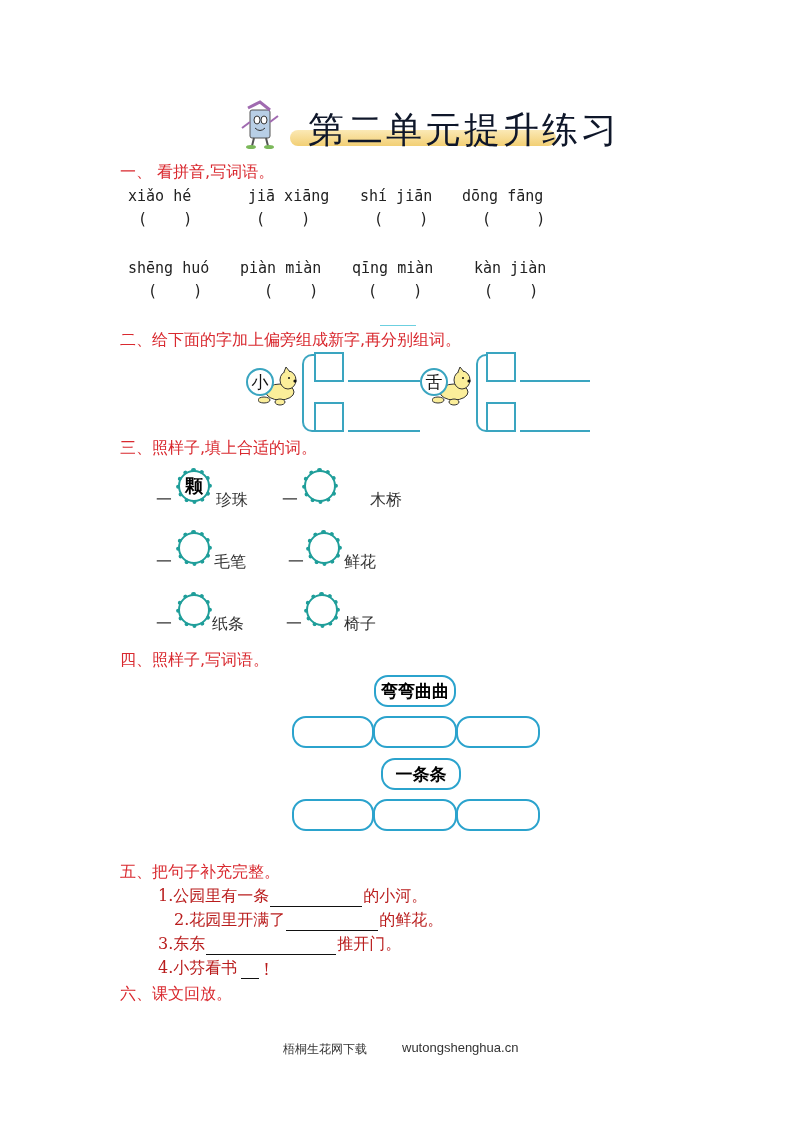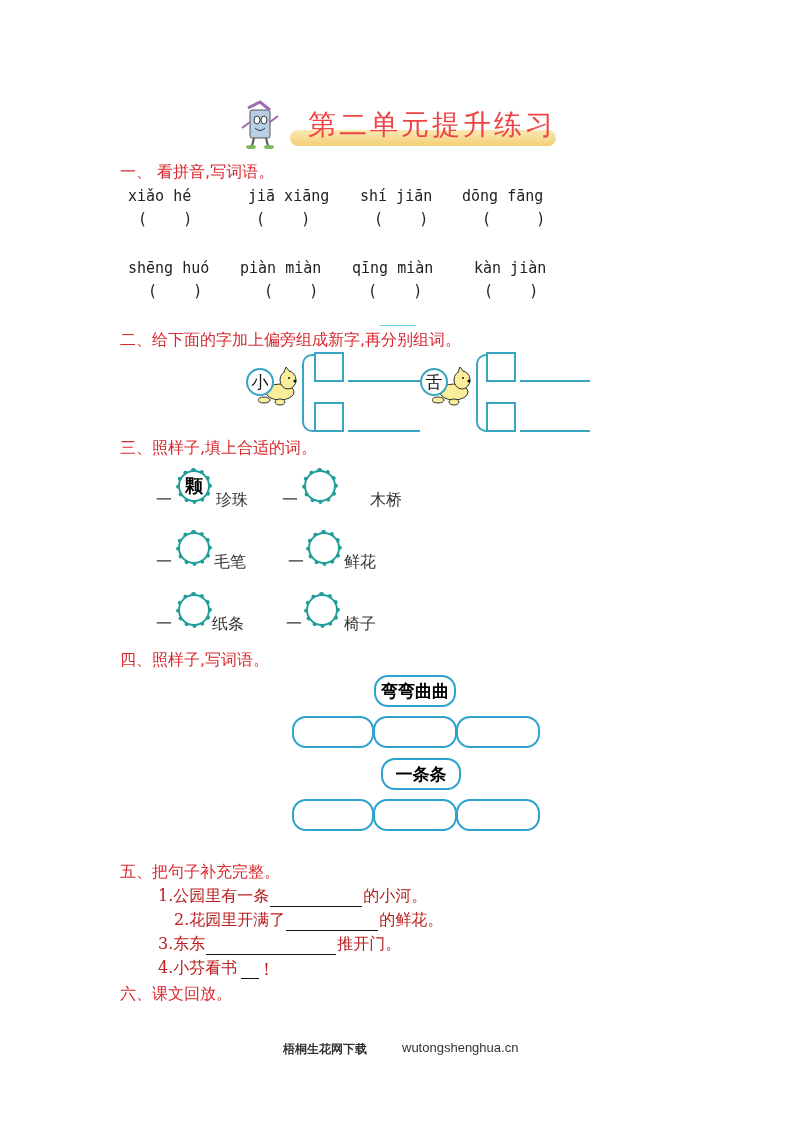--- a/index.html
+++ b/index.html
@@ -4,21 +4,21 @@
   <style>
     * { margin: 0; padding: 0; box-sizing: border-box; }
     html, body { width: 793px; height: 1122px; background: #ffffff; overflow: hidden; }
     body { position: relative; font-family: "DejaVu Serif", "Liberation Serif", serif; color: #222; }
     .abs { position: absolute; }
 
     
     .title-wrap { left: 236px; top: 100px; width: 330px; height: 52px; }
     .mascot { left: 0; top: 0; width: 48px; height: 50px; }
     .title-banner { left: 54px; top: 30px; width: 266px; height: 16px; background: linear-gradient(#fbe9b5, #f2cf74); border-radius: 8px; }
-    .title-text { left: 72px; top: 6px; font-size: 28px; letter-spacing: 3px; color: #ef4444; font-family: Liberation Mono, monospace; white-space: nowrap; }
+    .title-text { left: 72px; top: 6px; font-size: 36px; letter-spacing: 3px; color: #0f172a; font-family: Liberation Mono, monospace; white-space: nowrap; }
 
     .section-heading { color: #d9292f; font-size: 16px; white-space: nowrap; font-family: "DejaVu Sans", sans-serif; }
 
     .pinyin { font-family: "DejaVu Sans Mono", "Liberation Mono", monospace; font-size: 15px; color: #222; white-space: nowrap; }
     .paren { font-family: "DejaVu Sans Mono", monospace; font-size: 15px; color: #222; white-space: pre; }
 
     
     .circle-char { width: 28px; height: 28px; border: 2px solid #3aa5c0; border-radius: 50%; background: #fff; font-size: 17px; display: flex; align-items: center; justify-content: center; color: #111; }
     .dog { width: 34px; height: 30px; }
     .brace { width: 14px; height: 78px; border: 2px solid #3aa5c0; border-right: none; border-radius: 10px 0 0 10px; }
@@ -184,14 +184,14 @@
   <span>推开门。</span>
 </div>
 <div class="abs sentence" style="left:158px; top:958px;">
   <span>4.小芬看书 </span>
   <span class="blank" style="width:18px; margin-left:4px; margin-right:4px;"></span>
   <span>!</span>
 </div>
 
 <div class="abs section-heading" style="left:120px; top:984px;">六、课文回放。</div>
 
-<div class="abs footer" style="left:283px; top:1041px;font-weight:bold;">梧桐生花网下载</div>
+<div class="abs footer" style="left:283px; top:1041px;">梧桐生花网下载</div>
 <div class="abs footer footer-url" style="left:402px; top:1040px;">wutongshenghua.cn</div>
 
 </body></html>

